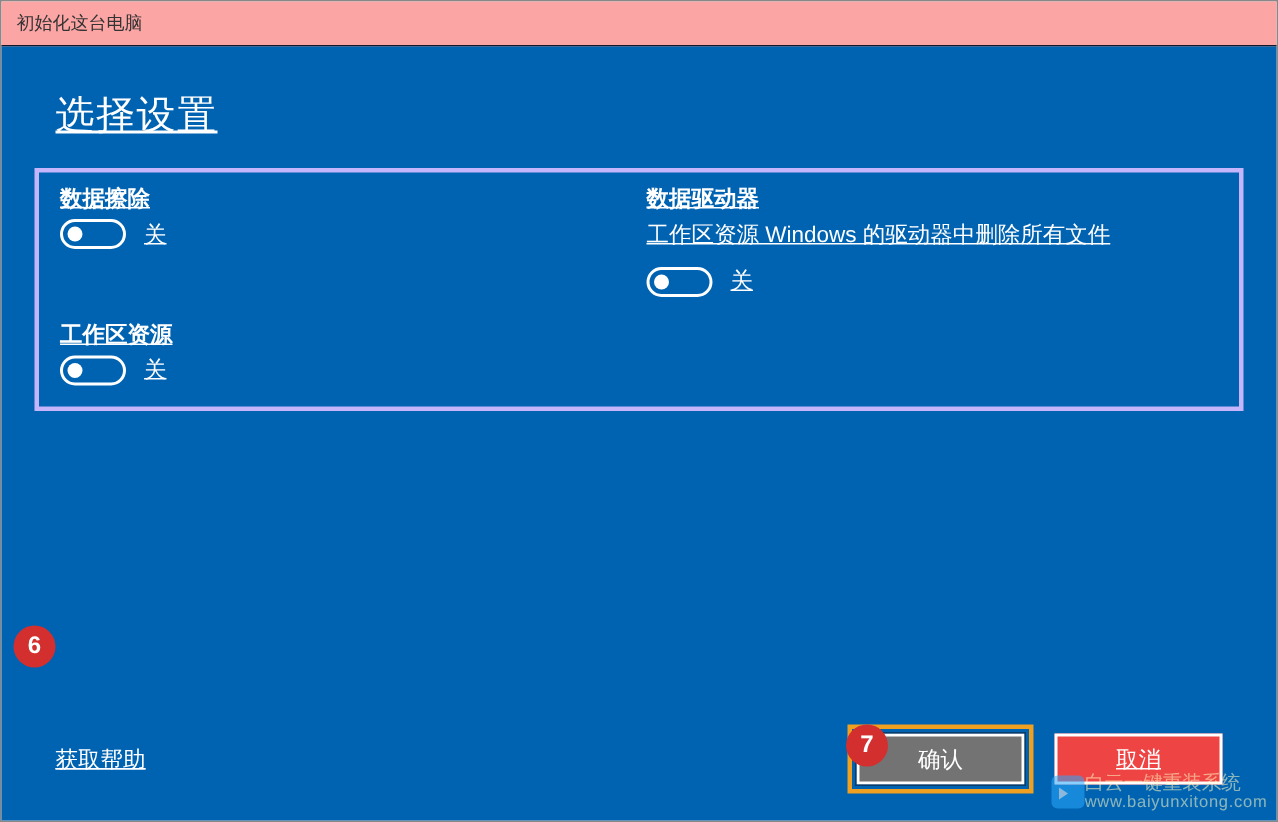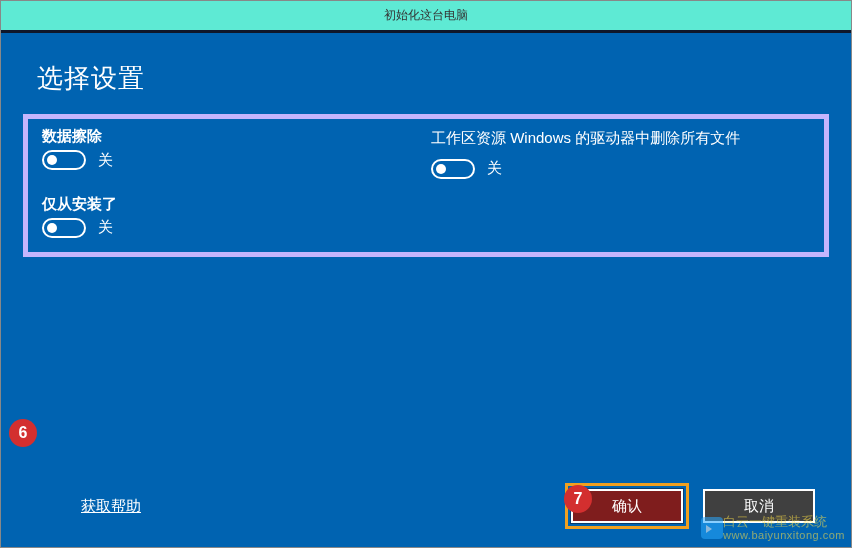--- a/index.html
+++ b/index.html
@@ -16,44 +16,44 @@
       position: relative;
     }
     .window {
       width: 100%;
       height: 100%;
       border: 1px solid #888;
       display: flex;
       flex-direction: column;
     }
     .titlebar {
-      background: #5eead4;
+      background: #fca5a5;
       padding: 6px 10px;
       font-size: 12px;
       color: #333;
-      border-bottom: 3px solid #0f172a;
-      text-align: center;
+      border-bottom: 1px solid #0f172a;
     }
     .content {
       flex: 1;
       background: #0063b1;
       color: #fff;
       padding: 28px 36px 18px 36px;
       position: relative;
       display: flex;
       flex-direction: column;
+      text-decoration: underline;
     }
     .page-title {
       font-size: 26px;
       font-weight: normal;
       margin-bottom: 18px;
       letter-spacing: 1px;
     }
     .settings-box {
-      border: 5px solid #c4b5fd;
+      border: 3px solid #c4b5fd;
       padding: 8px 14px 14px 14px;
       margin-left: -14px;
       margin-right: -14px;
       display: grid;
       grid-template-columns: 1fr 1fr;
       column-gap: 10px;
       row-gap: 16px;
     }
     .setting-item {
       display: flex;
@@ -98,52 +98,51 @@
       font-size: 15px;
     }
     .spacer {
       flex: 1;
     }
     .footer {
       display: flex;
       align-items: center;
       justify-content: space-between;
       margin-top: 12px;
-      margin-left: 44px;
     }
     .help-link {
       font-size: 15px;
       color: #fff;
       text-decoration: underline;
       cursor: pointer;
     }
     .buttons {
       display: flex;
       gap: 14px;
       align-items: center;
     }
     .btn {
       min-width: 112px;
       height: 34px;
       border: 2px solid #fff;
-      background: #404040;
+      background: #ef4444;
       color: #fff;
       font-size: 15px;
       cursor: pointer;
       font-family: inherit;
     }
     .btn-confirm-wrapper {
       border: 3px solid #f0a020;
       padding: 3px;
       display: inline-block;
     }
     .btn-confirm {
       border: 2px solid #fff;
       outline: 1px solid #0a3d6e;
-      background: #7f1d1d;
+      background: #737373;
     }
     .annotation-badge {
       position: absolute;
       width: 28px;
       height: 28px;
       background: #d32f2f;
       color: #fff;
       border-radius: 50%;
       display: flex;
       align-items: center;
@@ -162,21 +161,21 @@
     }
     .watermark {
       position: absolute;
       right: 6px;
       bottom: 6px;
       display: flex;
       align-items: center;
       gap: 0;
       opacity: 0.55;
       font-size: 13px;
-      color: #fde047;
+      color: #fef9c3;
       pointer-events: none;
     }
     .watermark .wm-icon {
       width: 22px;
       height: 22px;
       background: #29a9ff;
       border-radius: 4px;
       position: relative;
     }
     .watermark .wm-icon::after {
@@ -212,29 +211,30 @@
 
       <div class="setting-item">
         <div class="setting-title">数据擦除</div>
         <div class="toggle-row">
           <div class="toggle"></div>
           <span class="toggle-label">关</span>
         </div>
       </div>
 
       <div class="setting-item">
+        <div class="setting-title">数据驱动器</div>
         <div class="setting-desc">工作区资源 Windows 的驱动器中删除所有文件</div>
         <div class="toggle-row">
           <div class="toggle"></div>
           <span class="toggle-label">关</span>
         </div>
       </div>
 
       <div class="setting-item">
-        <div class="setting-title">仅从安装了</div>
+        <div class="setting-title">工作区资源</div>
         <div class="toggle-row">
           <div class="toggle"></div>
           <span class="toggle-label">关</span>
         </div>
       </div>
 
       <div></div>
 
     </div>
 

